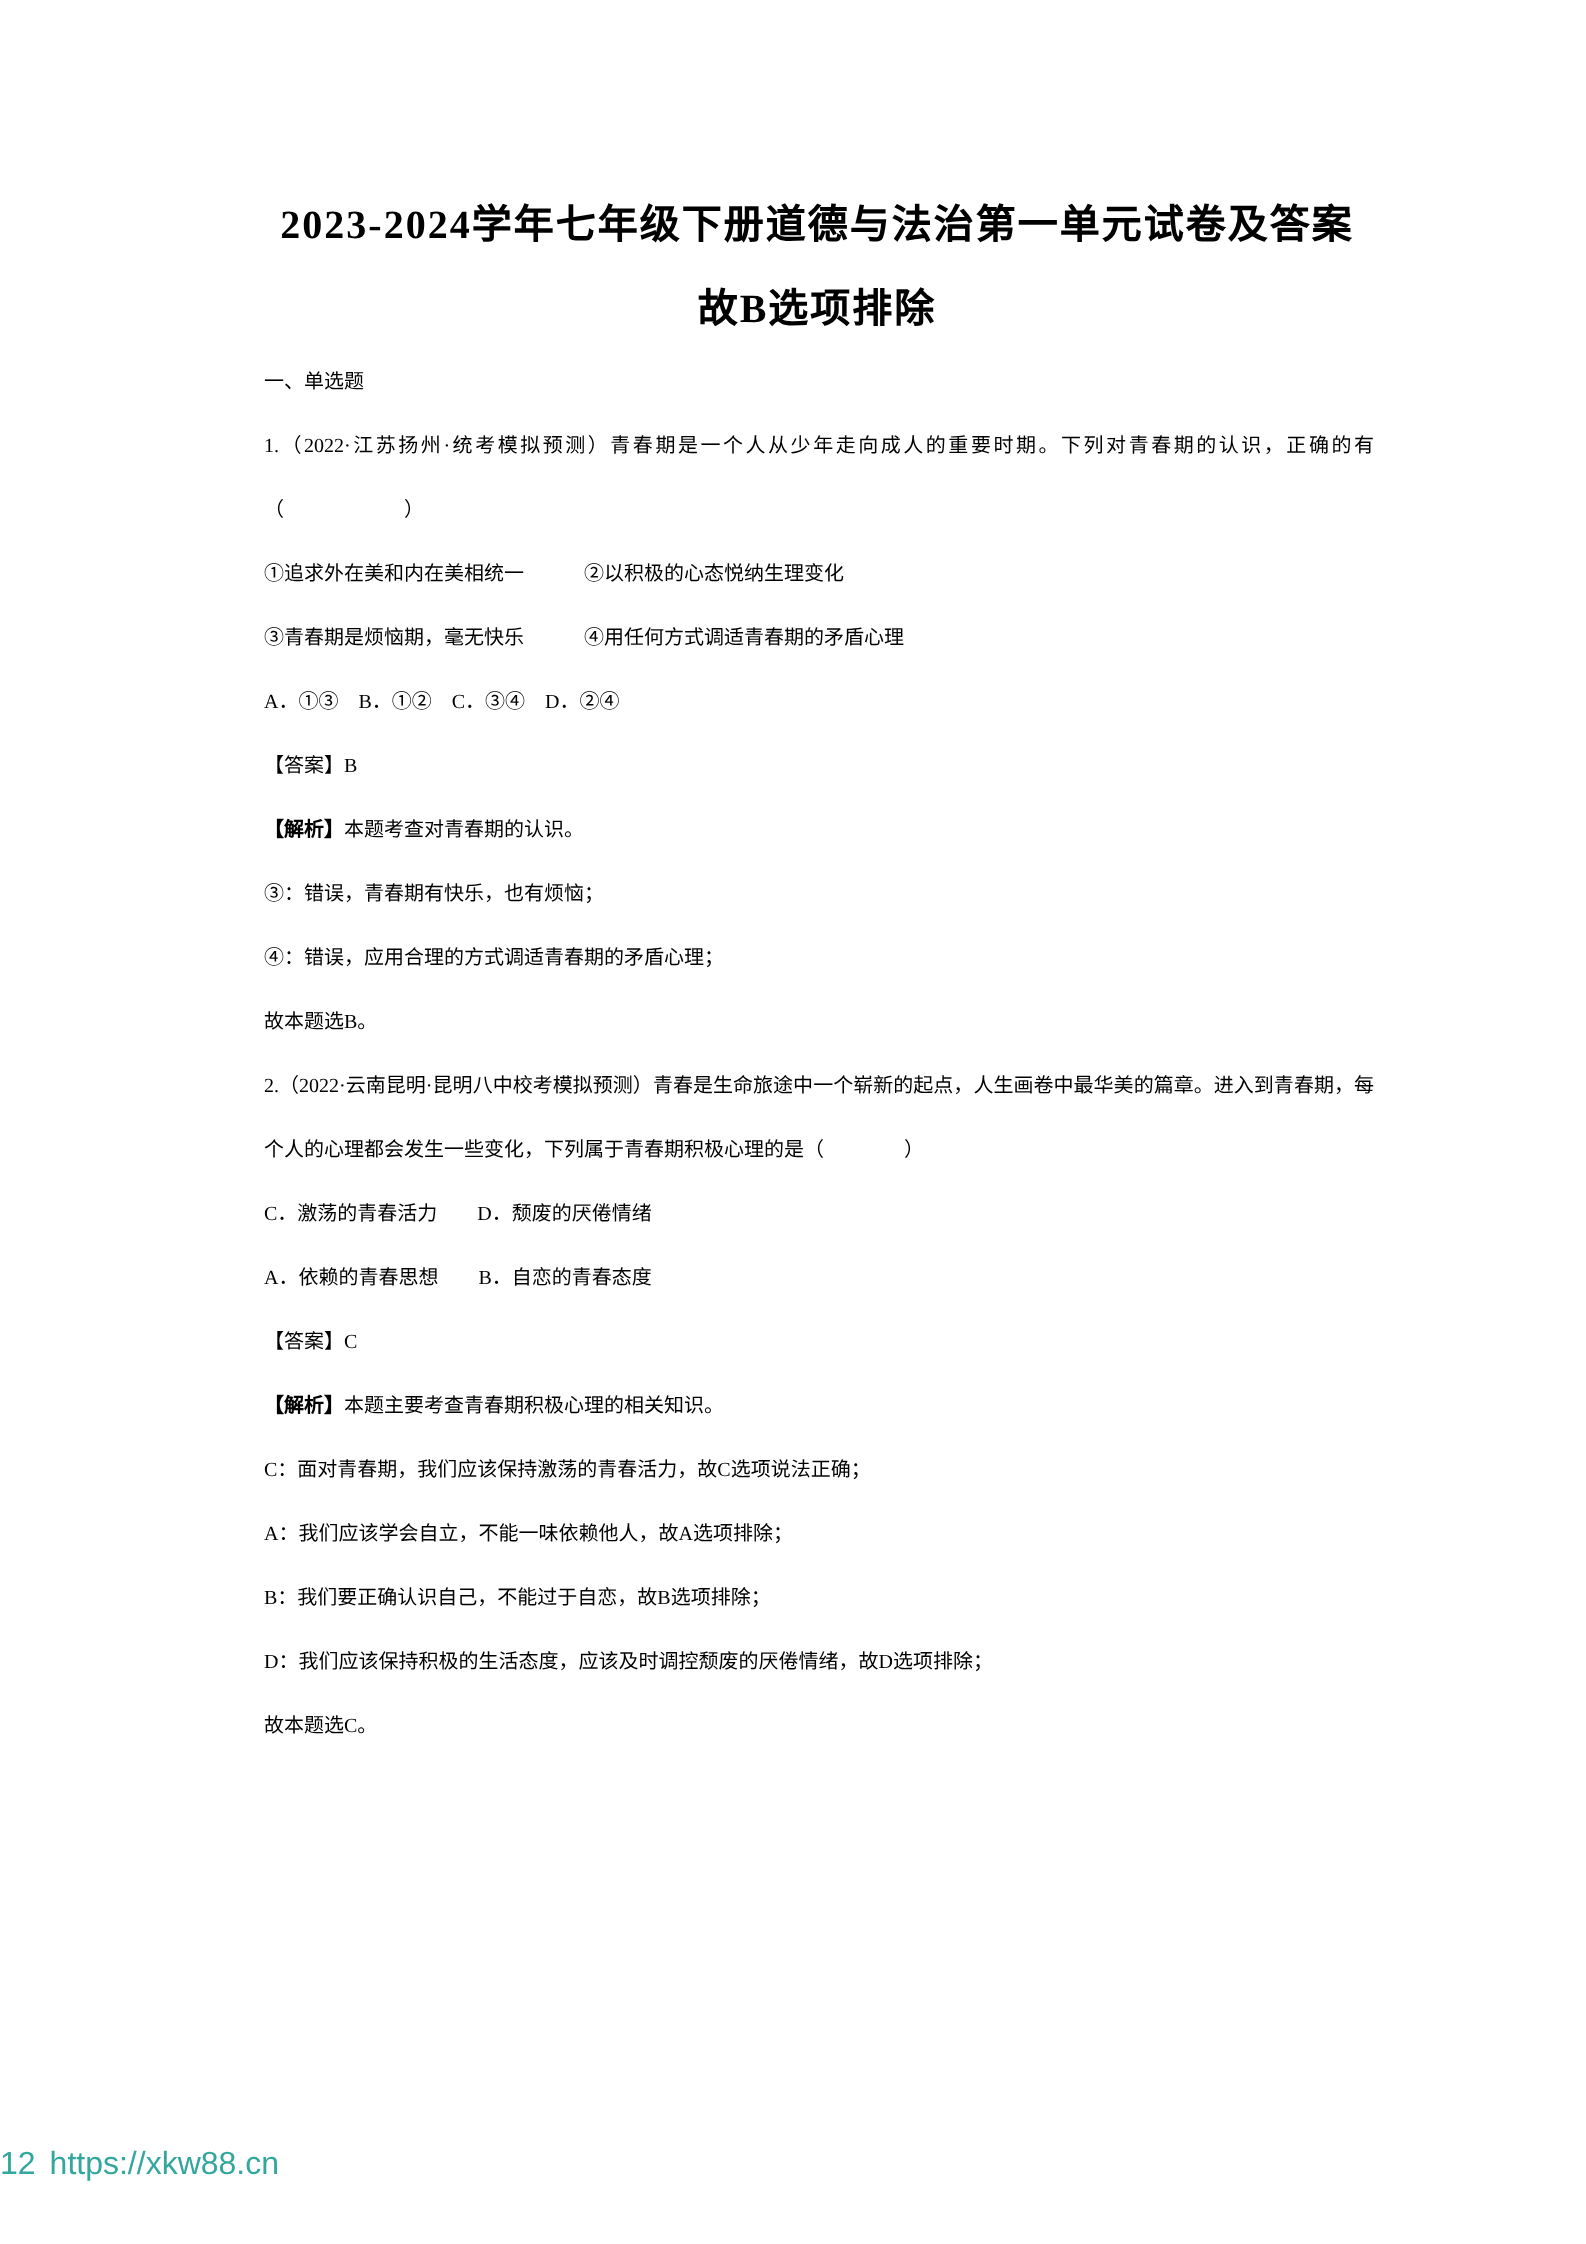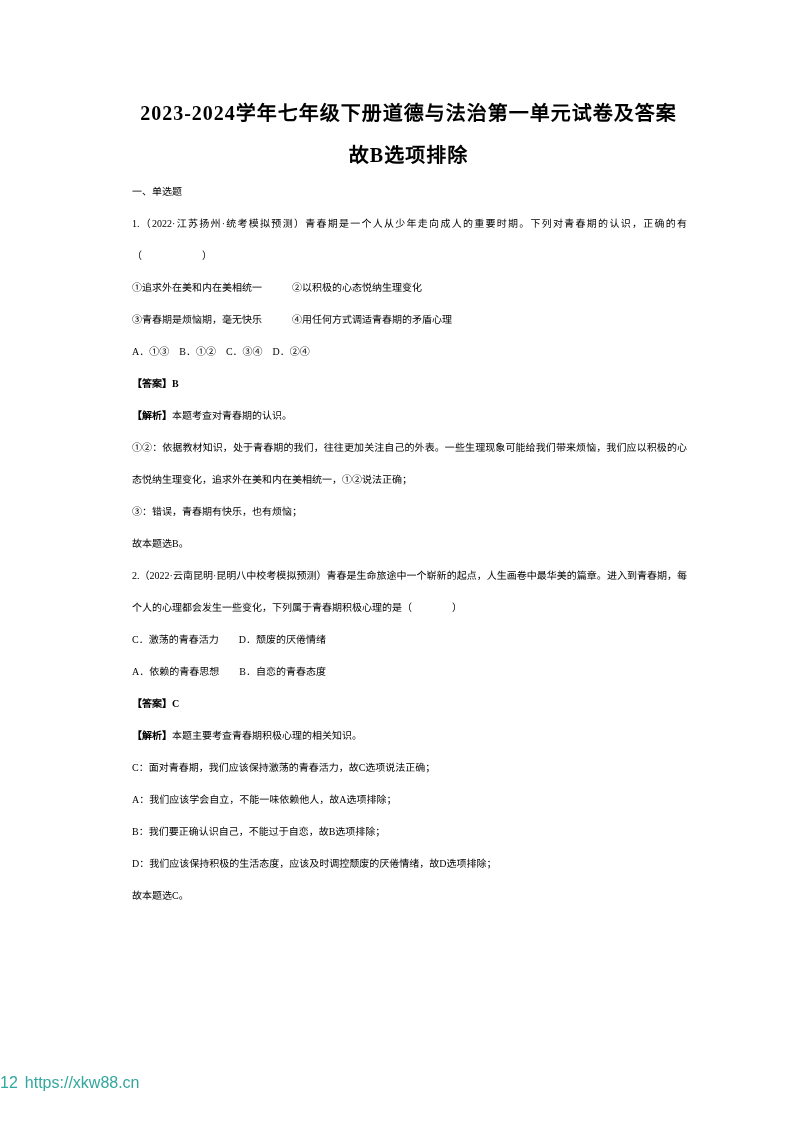--- a/index.html
+++ b/index.html
@@ -27,21 +27,21 @@
     font-size: 10px;
     line-height: 32px;
     text-align: justify;
   }
   .content p {
     margin: 0;
     padding: 0;
     white-space: pre-wrap;
   }
   .bold { font-weight: bold; }
-  .answer { font-weight: bold; }
+  .answer { font-weight: normal; }
   .footer {
     position: absolute;
     left: 0;
     right: 0;
     bottom: 30px;
     text-align: left;
     color: #33a79e;
     font-size: 16px;
     font-family: "Liberation Sans", "DejaVu Sans", sans-serif;
   }
@@ -64,22 +64,22 @@
 
   <main class="content">
     <p>一、单选题</p>
 
     <p>1.（2022·江苏扬州·统考模拟预测）青春期是一个人从少年走向成人的重要时期。下列对青春期的认识，正确的有（　　　　　　）</p>
     <p>①追求外在美和内在美相统一　　　②以积极的心态悦纳生理变化</p>
     <p>③青春期是烦恼期，毫无快乐　　　④用任何方式调适青春期的矛盾心理</p>
     <p>A．①③　B．①②　C．③④　D．②④</p>
     <p class="answer"><span>【答案】</span><span>B</span></p>
     <p><span class="bold">【解析】</span><span>本题考查对青春期的认识。</span></p>
-    <p>①②：依据教材知识，处于青春期的我们，往往更加关注自己的外表。一些生理现象可能给我们带来烦恼，我们应以积极的心态悦纳生理变化，追求外在美和内在美相统一，①②说法正确；</p>
     <p>③：错误，青春期有快乐，也有烦恼；</p>
+    <p>④：错误，应用合理的方式调适青春期的矛盾心理；</p>
     <p>故本题选B。</p>
 
     <p>2.（2022·云南昆明·昆明八中校考模拟预测）青春是生命旅途中一个崭新的起点，人生画卷中最华美的篇章。进入到青春期，每个人的心理都会发生一些变化，下列属于青春期积极心理的是（　　　　）</p>
     <p>C．激荡的青春活力　　D．颓废的厌倦情绪</p>
     <p>A．依赖的青春思想　　B．自恋的青春态度</p>
     <p class="answer"><span>【答案】</span><span>C</span></p>
     <p><span class="bold">【解析】</span><span>本题主要考查青春期积极心理的相关知识。</span></p>
     <p>C：面对青春期，我们应该保持激荡的青春活力，故C选项说法正确；</p>
     <p>A：我们应该学会自立，不能一味依赖他人，故A选项排除；</p>
     <p>B：我们要正确认识自己，不能过于自恋，故B选项排除；</p>

